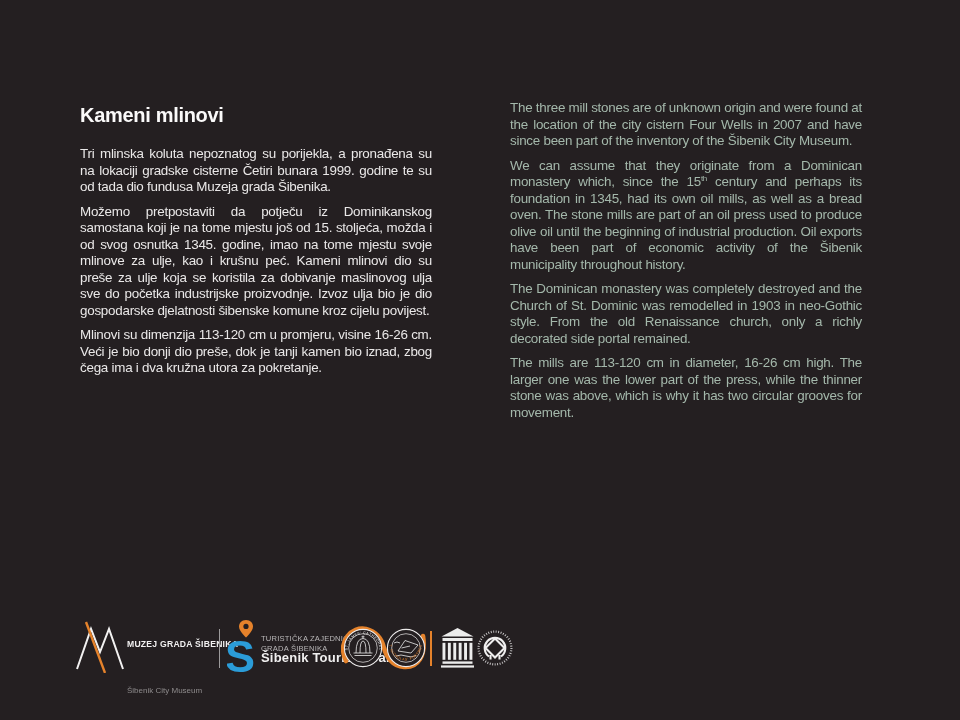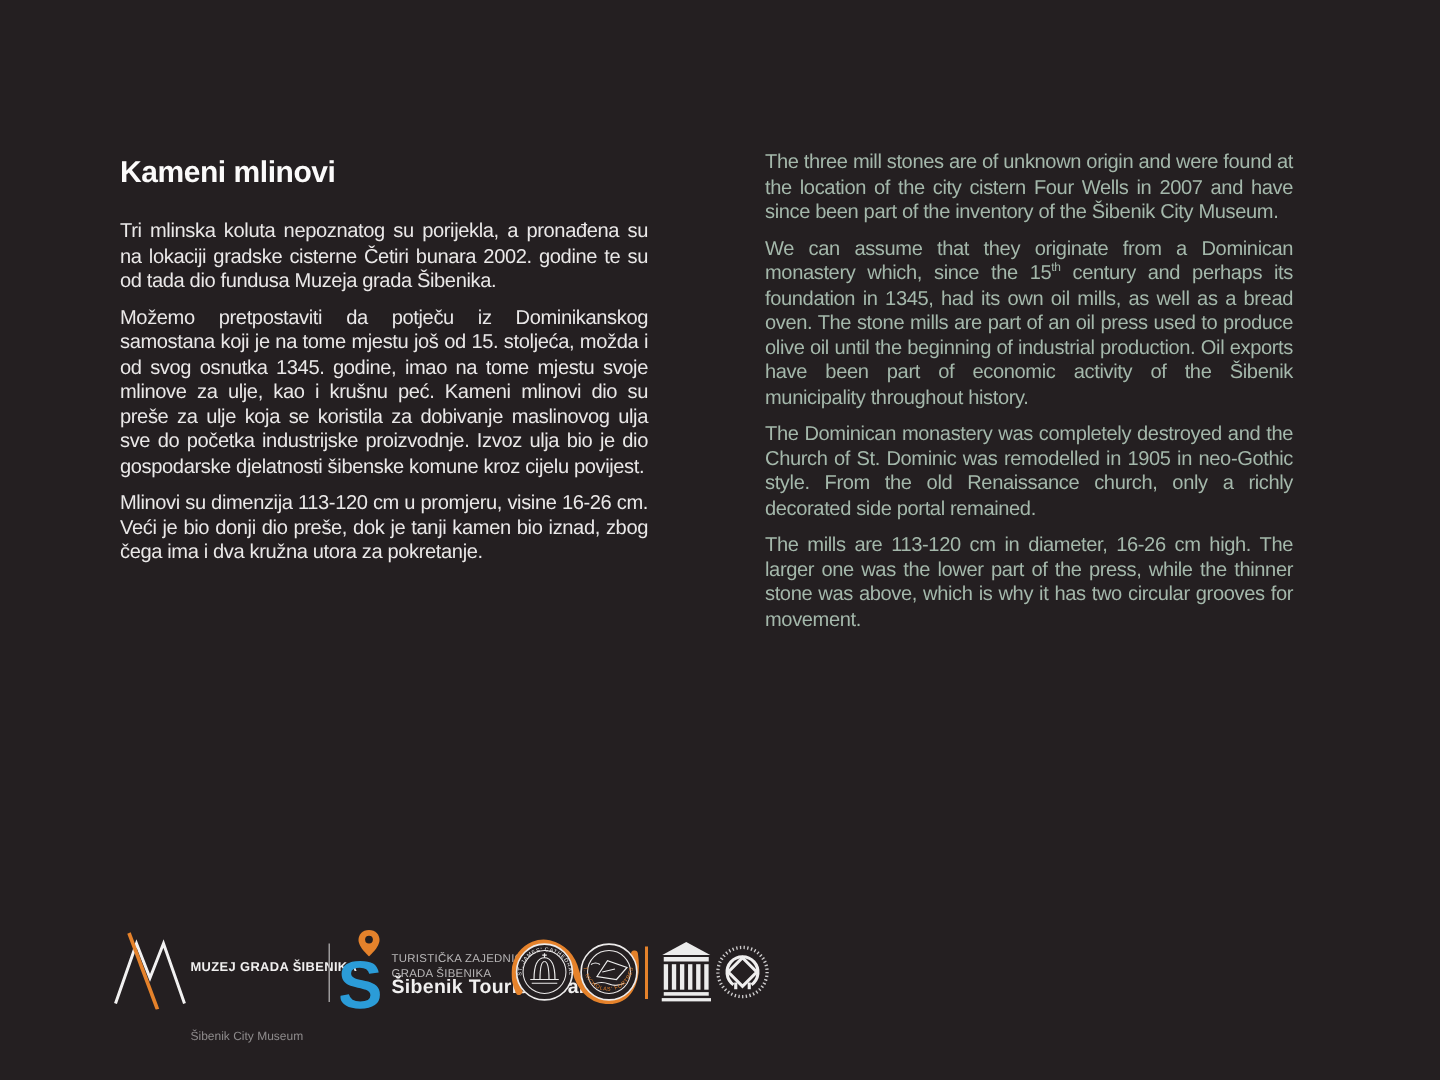--- a/index.html
+++ b/index.html
@@ -40,29 +40,29 @@
   .tourist-l3{font-size:13px;font-weight:bold;color:#f1f0f0;letter-spacing:0.2px;line-height:9.6px;}
   .seals{left:341px;top:624px;}
   .unesco{left:441px;top:628px;}
   .wh{left:477px;top:630px;}
 </style>
 </head>
 <body>
 
 <div class="col col-hr">
   <h1 class="title-hr">Kameni mlinovi</h1>
-  <p>Tri mlinska koluta nepoznatog su porijekla, a pronađena su na lokaciji gradske cisterne Četiri bunara 2002. godine te su od tada dio fundusa Muzeja grada Šibenika.</p>
+  <p>Tri mlinska koluta nepoznatog su porijekla, a pronađena su na lokaciji gradske cisterne Četiri bunara 1999. godine te su od tada dio fundusa Muzeja grada Šibenika.</p>
   <p>Možemo pretpostaviti da potječu iz Dominikanskog samostana koji je na tome mjestu još od 15. stoljeća, možda i od svog osnutka 1345. godine, imao na tome mjestu svoje mlinove za ulje, kao i krušnu peć. Kameni mlinovi dio su preše za ulje koja se koristila za dobivanje maslinovog ulja sve do početka industrijske proizvodnje. Izvoz ulja bio je dio gospodarske djelatnosti šibenske komune kroz cijelu povijest.</p>
   <p>Mlinovi su dimenzija 113-120 cm u promjeru, visine 16-26 cm. Veći je bio donji dio preše, dok je tanji kamen bio iznad, zbog čega ima i dva kružna utora za pokretanje.</p>
 </div>
 
 <div class="col col-en">
   <p>The three mill stones are of unknown origin and were found at the location of the city cistern Four Wells in 2007 and have since been part of the inventory of the Šibenik City Museum.</p>
   <p><span>We can assume that they originate from a Dominican monastery which, since the 15</span><sup>th</sup><span> century and perhaps its foundation in 1345, had its own oil mills, as well as a bread oven. The stone mills are part of an oil press used to produce olive oil until the beginning of industrial production. Oil exports have been part of economic activity of the Šibenik municipality throughout history.</span></p>
-  <p>The Dominican monastery was completely destroyed and the Church of St. Dominic was remodelled in 1905 in neo-Gothic style. From the old Renaissance church, only a richly decorated side portal remained.</p>
+  <p>The Dominican monastery was completely destroyed and the Church of St. Dominic was remodelled in 1903 in neo-Gothic style. From the old Renaissance church, only a richly decorated side portal remained.</p>
   <p>The mills are 113-120 cm in diameter, 16-26 cm high. The larger one was the lower part of the press, while the thinner stone was above, which is why it has two circular grooves for movement.</p>
 </div>
 
 <div class="strip">
 
   <svg class="museum-mark" width="52" height="52" viewBox="0 0 52 52">
     <polyline points="3,48 17,8 26,31 35,8 49,48" fill="none" stroke="#f2f1f1" stroke-width="2"></polyline>
     <line x1="12" y1="1" x2="31" y2="52" stroke="#e5822b" stroke-width="2.4"></line>
   </svg>
   <div class="museum-text">

